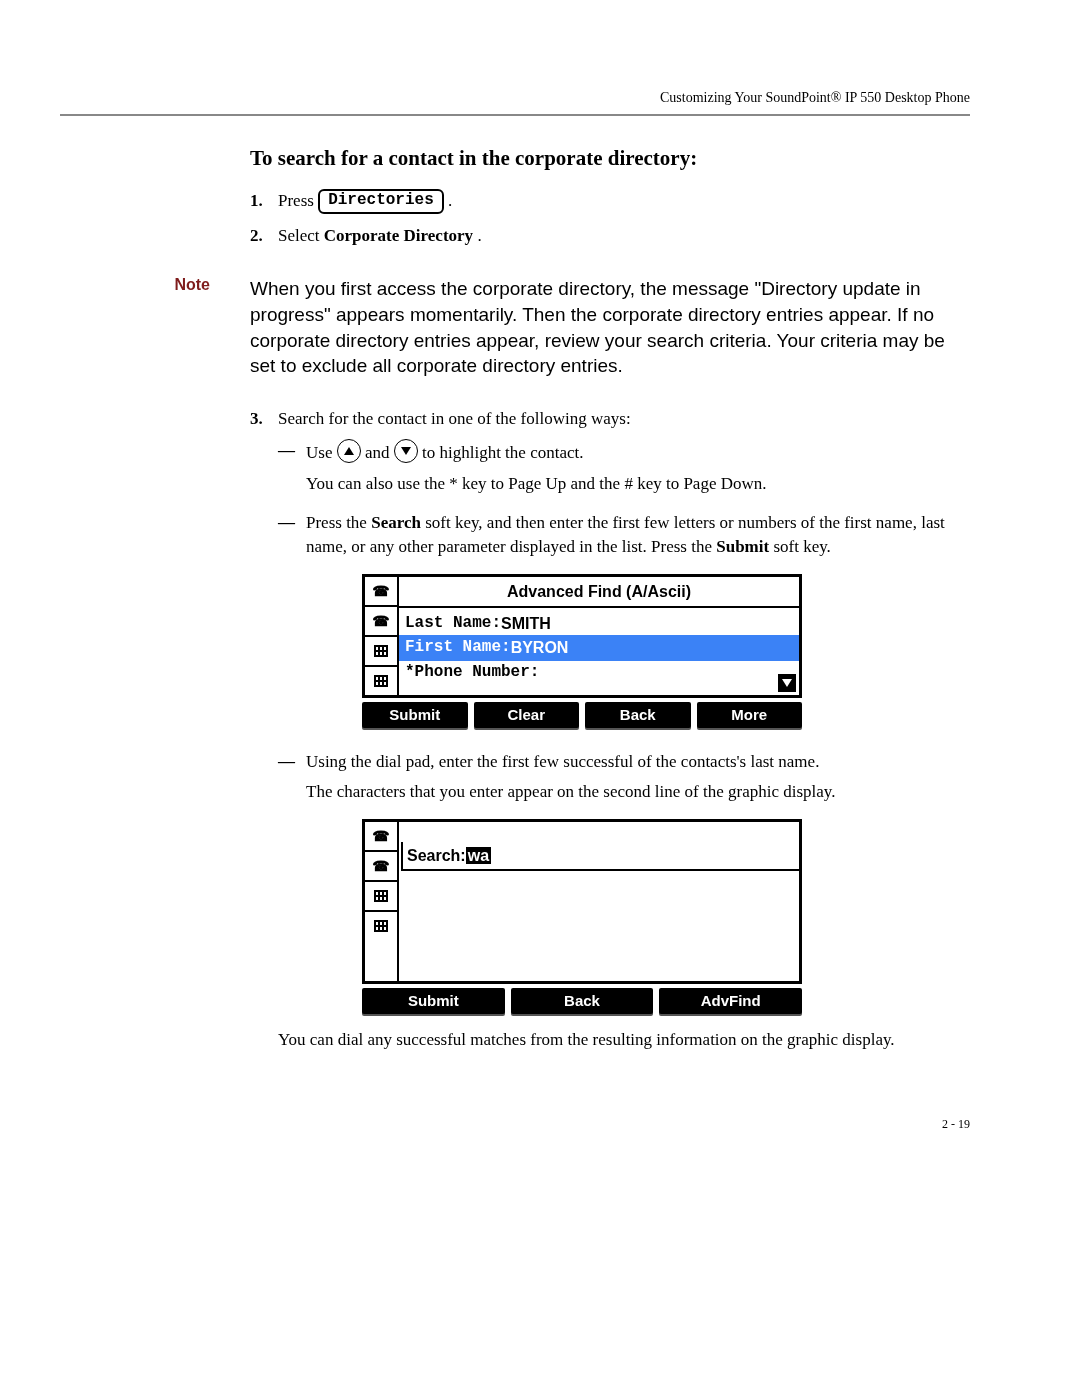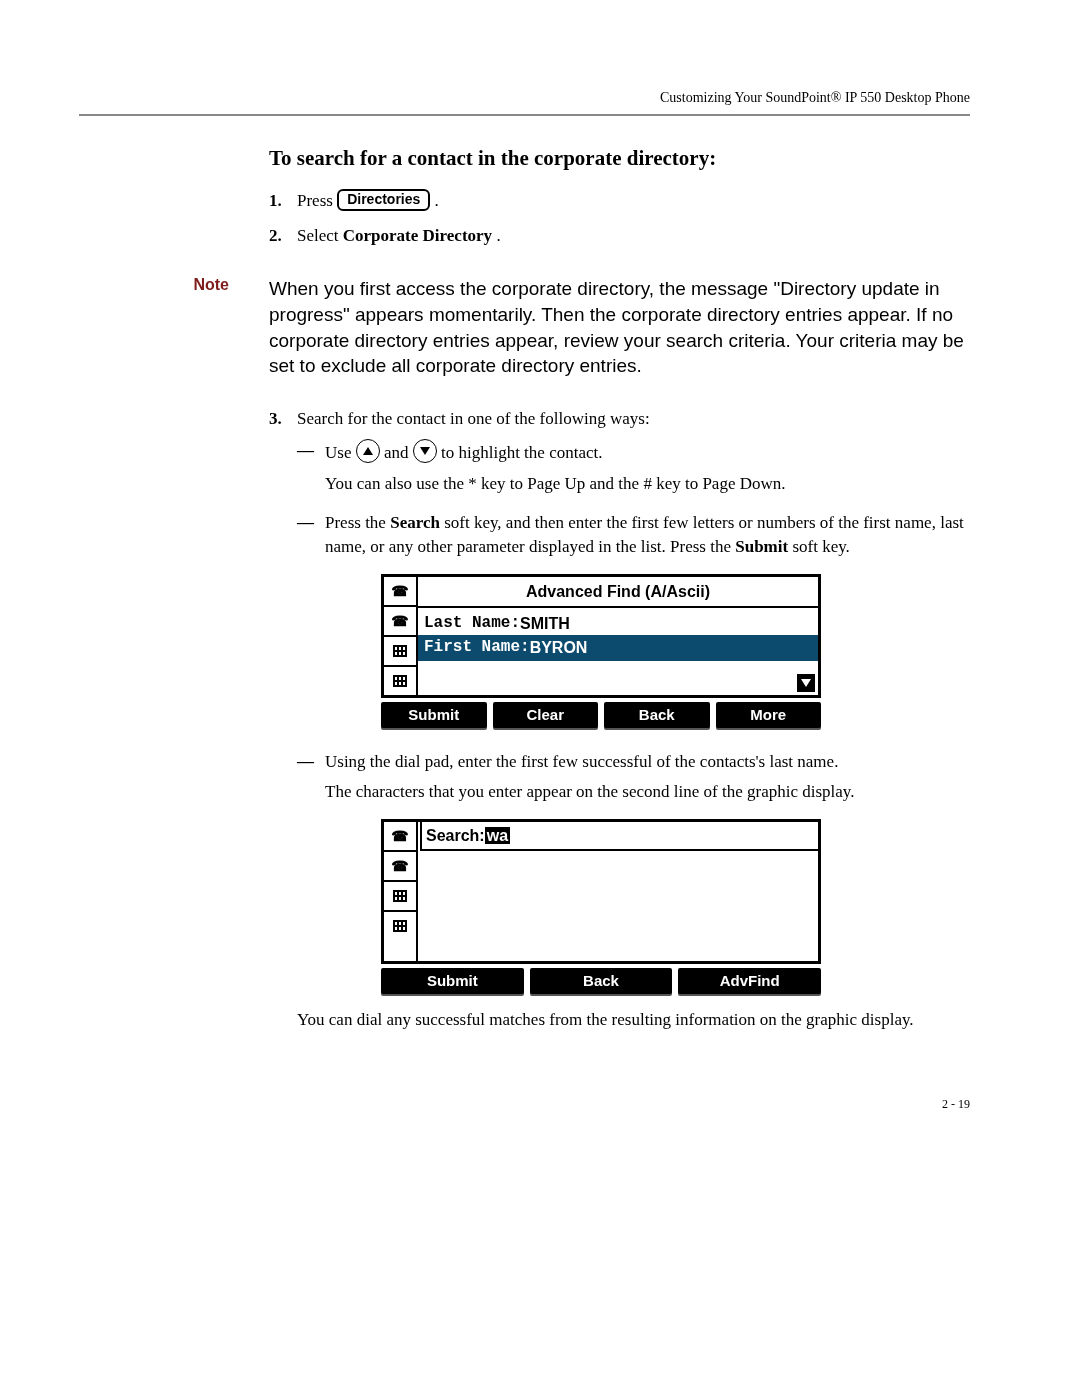--- a/index.html
+++ b/index.html
@@ -5,21 +5,21 @@
   body {
     margin: 0;
     padding: 0;
     background: #fff;
     font-family: "Book Antiqua", Palatino, Georgia, serif;
     color: #000;
     width: 1080px;
   }
   .page {
     width: 1080px;
-    padding: 90px 110px 60px 79px;
+    padding: 90px 110px 60px 60px;
     box-sizing: border-box;
     position: relative;
   }
   .running-head {
     text-align: right;
     font-family: "Book Antiqua", Palatino, Georgia, serif;
     font-size: 14px;
     color: #000;
     margin-bottom: 8px;
   }
@@ -51,23 +51,23 @@
     font-weight: bold;
     width: 28px;
     flex: 0 0 28px;
   }
   .step-body { flex: 1; }
   .step-body p { margin: 6px 0; }
   .key-btn {
     display: inline-block;
     border: 2px solid #000;
     border-radius: 6px;
-    font-family: Liberation Sans, sans-serif;
-    font-weight: bold;
-    font-size: 14px;
+    font-family: Liberation Mono, monospace;
+    font-weight: bold;
+    font-size: 16px;
     padding: 1px 8px 2px 8px;
     line-height: 1.1;
     vertical-align: 2px;
   }
   .bold { font-weight: bold; }
 
   
   .note-row {
     display: flex;
     margin: 28px 0 28px -190px; 
@@ -165,21 +165,21 @@
   .lcd-title{
     text-align:center; border-bottom:2px solid #000;
     font-size:16px; padding:3px 4px;
   }
   .lcd-rows{ padding:4px 6px 2px 6px; font-size:16px; }
   .lcd-row{ display:flex; align-items:center; }
   .fld-label{ white-space:pre;font-family:Liberation Mono, monospace; }
   .fld-val{ }
   .inv { background:#000; color:#fff; padding:0 2px; }
   .row-hl{
-    background:#0c4a6e;color:#fff;
+    background:#3b82f6;color:#fff;
     margin:0 -6px; padding:1px 6px;
   }
   .scroll-arrow{
     position:absolute; right:3px; bottom:3px;
     width:18px;height:18px;background:#000;
     display:flex;align-items:center;justify-content:center;
   }
   .scroll-arrow::after{
     content:"";width:0;height:0;
     border-left:5px solid transparent;border-right:5px solid transparent;
@@ -196,20 +196,21 @@
     padding:2px 0;
     border-radius:2px;
     box-shadow:0 2px 0 #555;
   }
   .lcd-search-title{
     border-bottom:2px solid #000;
     border-left:2px solid #000;
     margin-left:2px;
     font-size:16px;
     padding:2px 4px;
+    margin-top:20px;
   }
   .lcd-blank{ height:110px; position:relative; }
 
   .footer-pageno{
     text-align:right;
     font-size:12px;
     margin-top:50px;
   }
 </style>
 </head>
@@ -302,20 +303,23 @@
                         <div class="lcd-title">Advanced Find (A/Ascii)</div>
                         <div class="lcd-rows">
                           <div class="lcd-row">
                             <span class="fld-label">Last Name:</span>
                             <span class="fld-val">SMITH</span>
                           </div>
                           <div class="lcd-row row-hl">
                             <span class="fld-label">First Name:</span>
                             <span class="fld-val">BYRON</span>
                           </div>
+                          <div class="lcd-row">
+                            <span class="fld-label">*Phone Number:</span>
+                          </div>
                         </div>
                         <div class="scroll-arrow"></div>
                       </div>
                     </div>
                   </div>
                   <div class="lcd-softkeys">
                     <div class="softkey">Submit</div>
                     <div class="softkey">Clear</div>
                     <div class="softkey">Back</div>
                     <div class="softkey">More</div>

